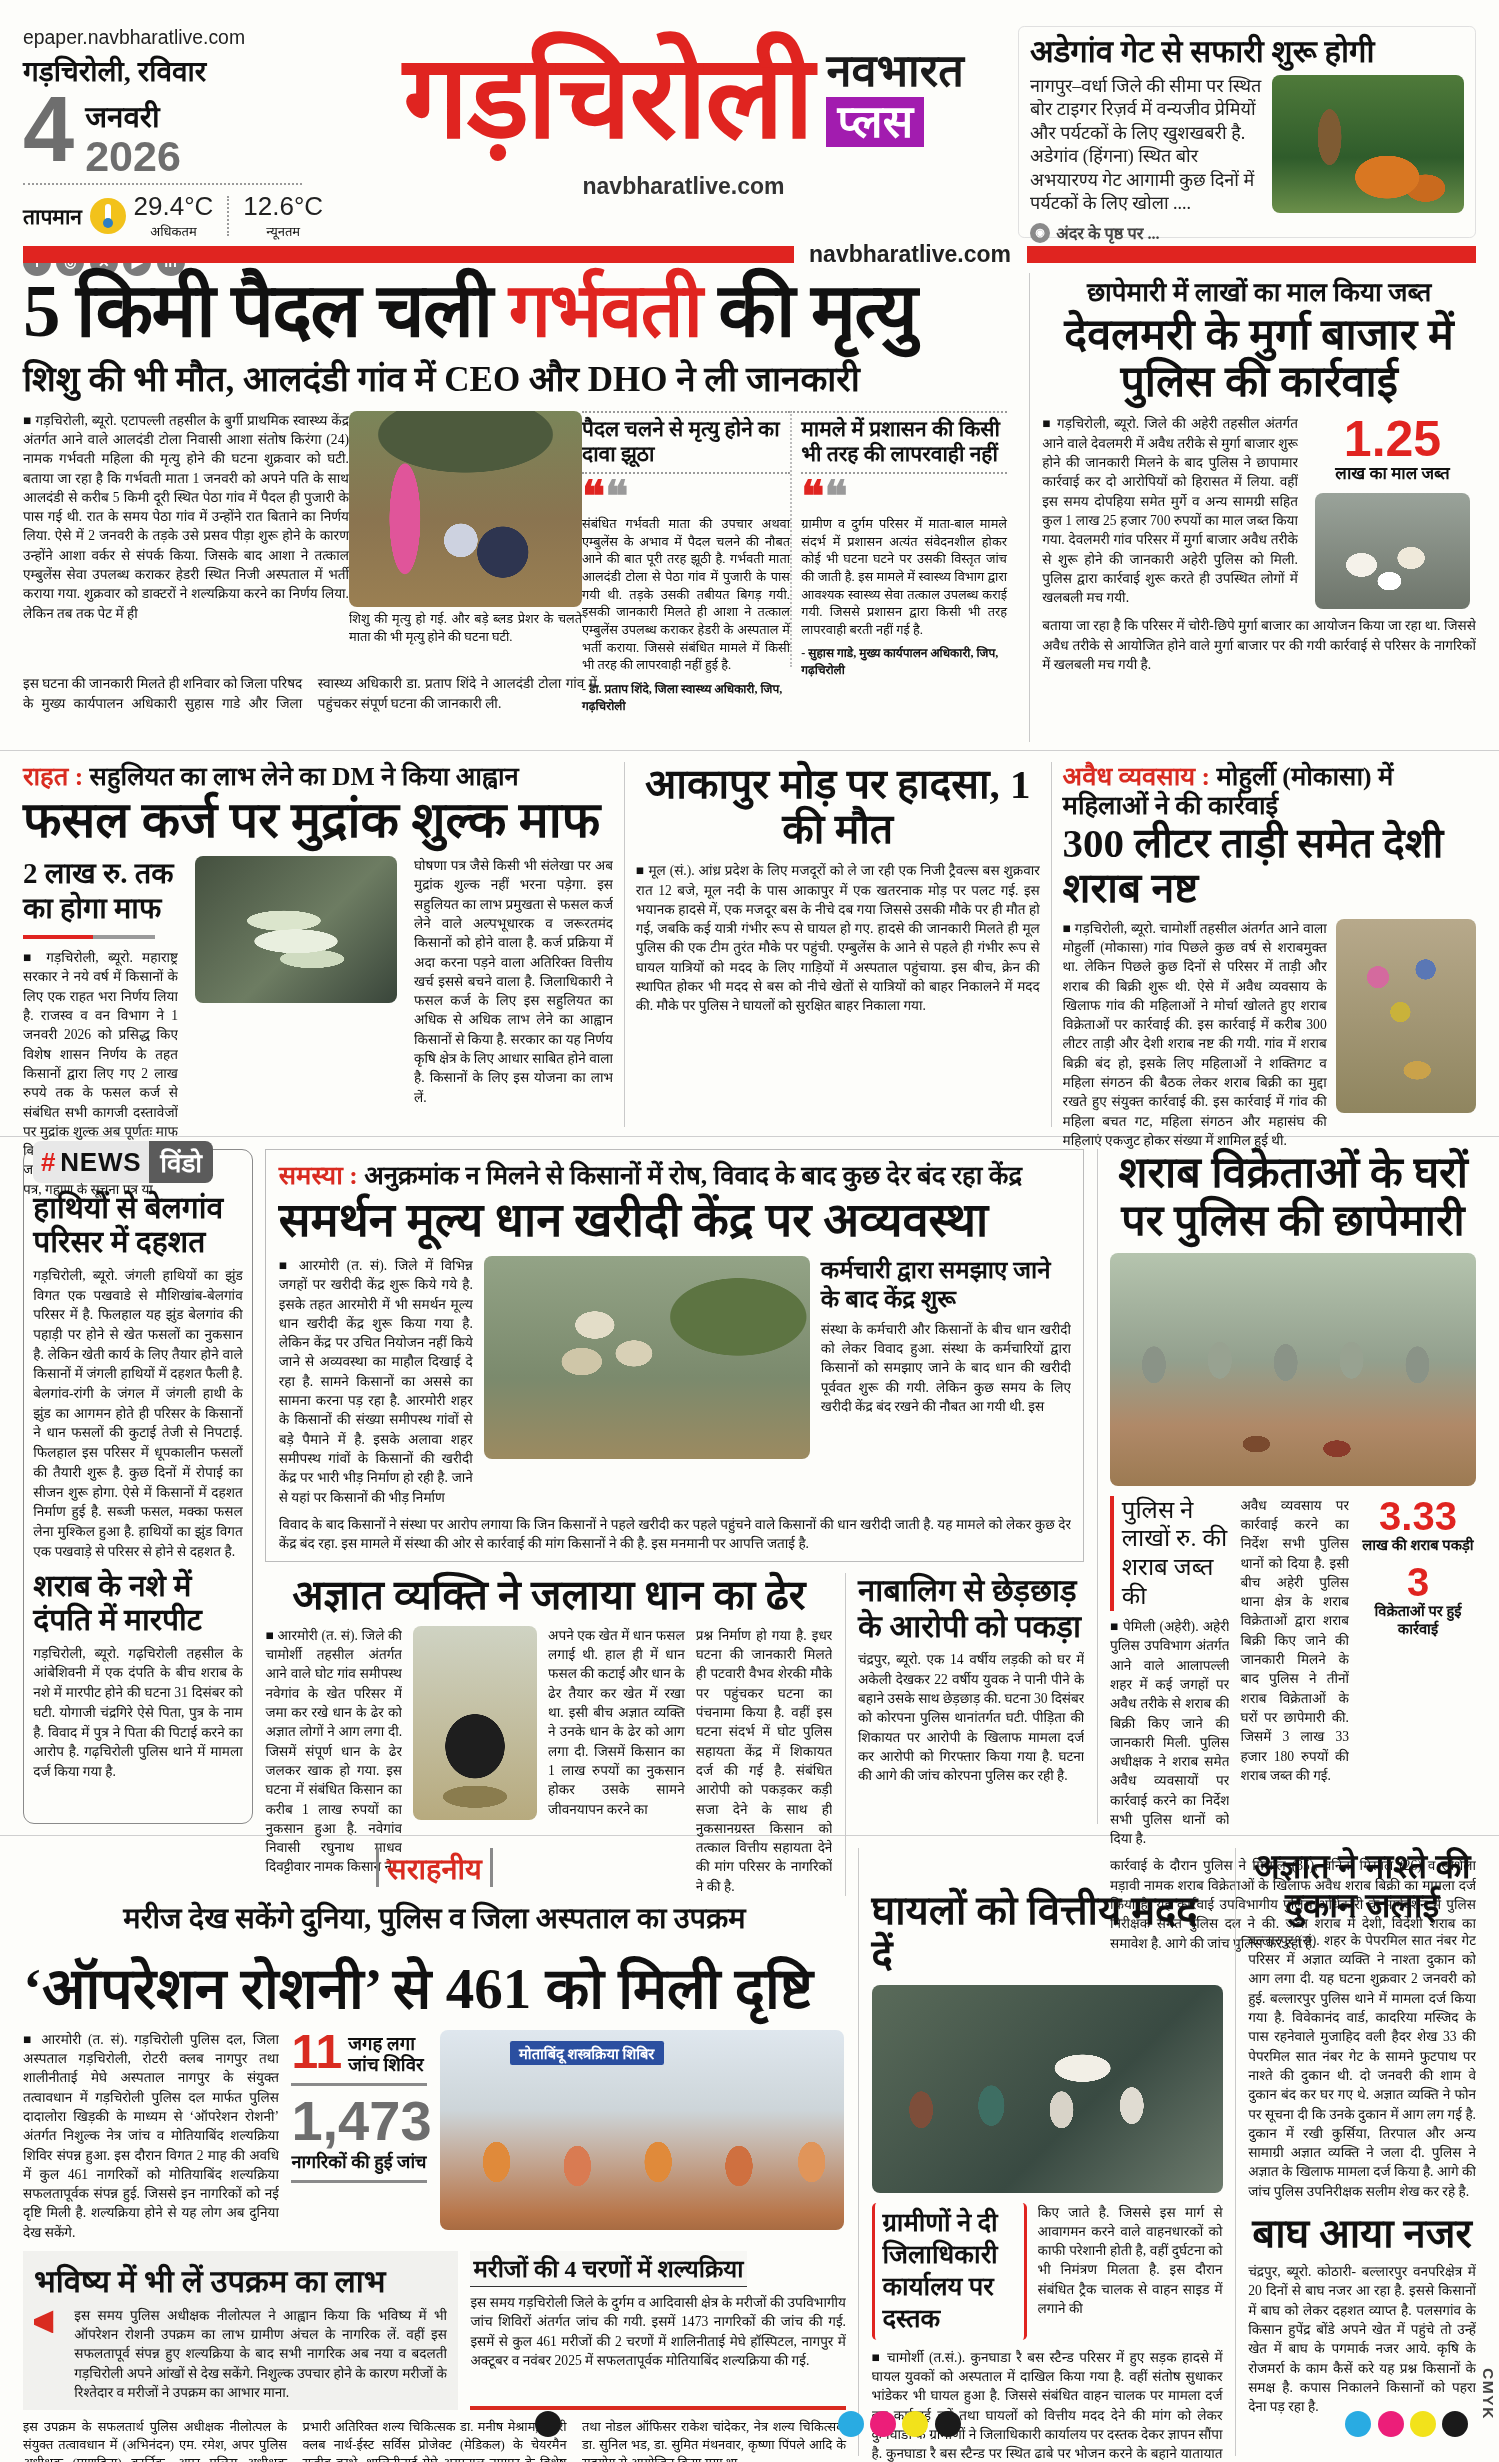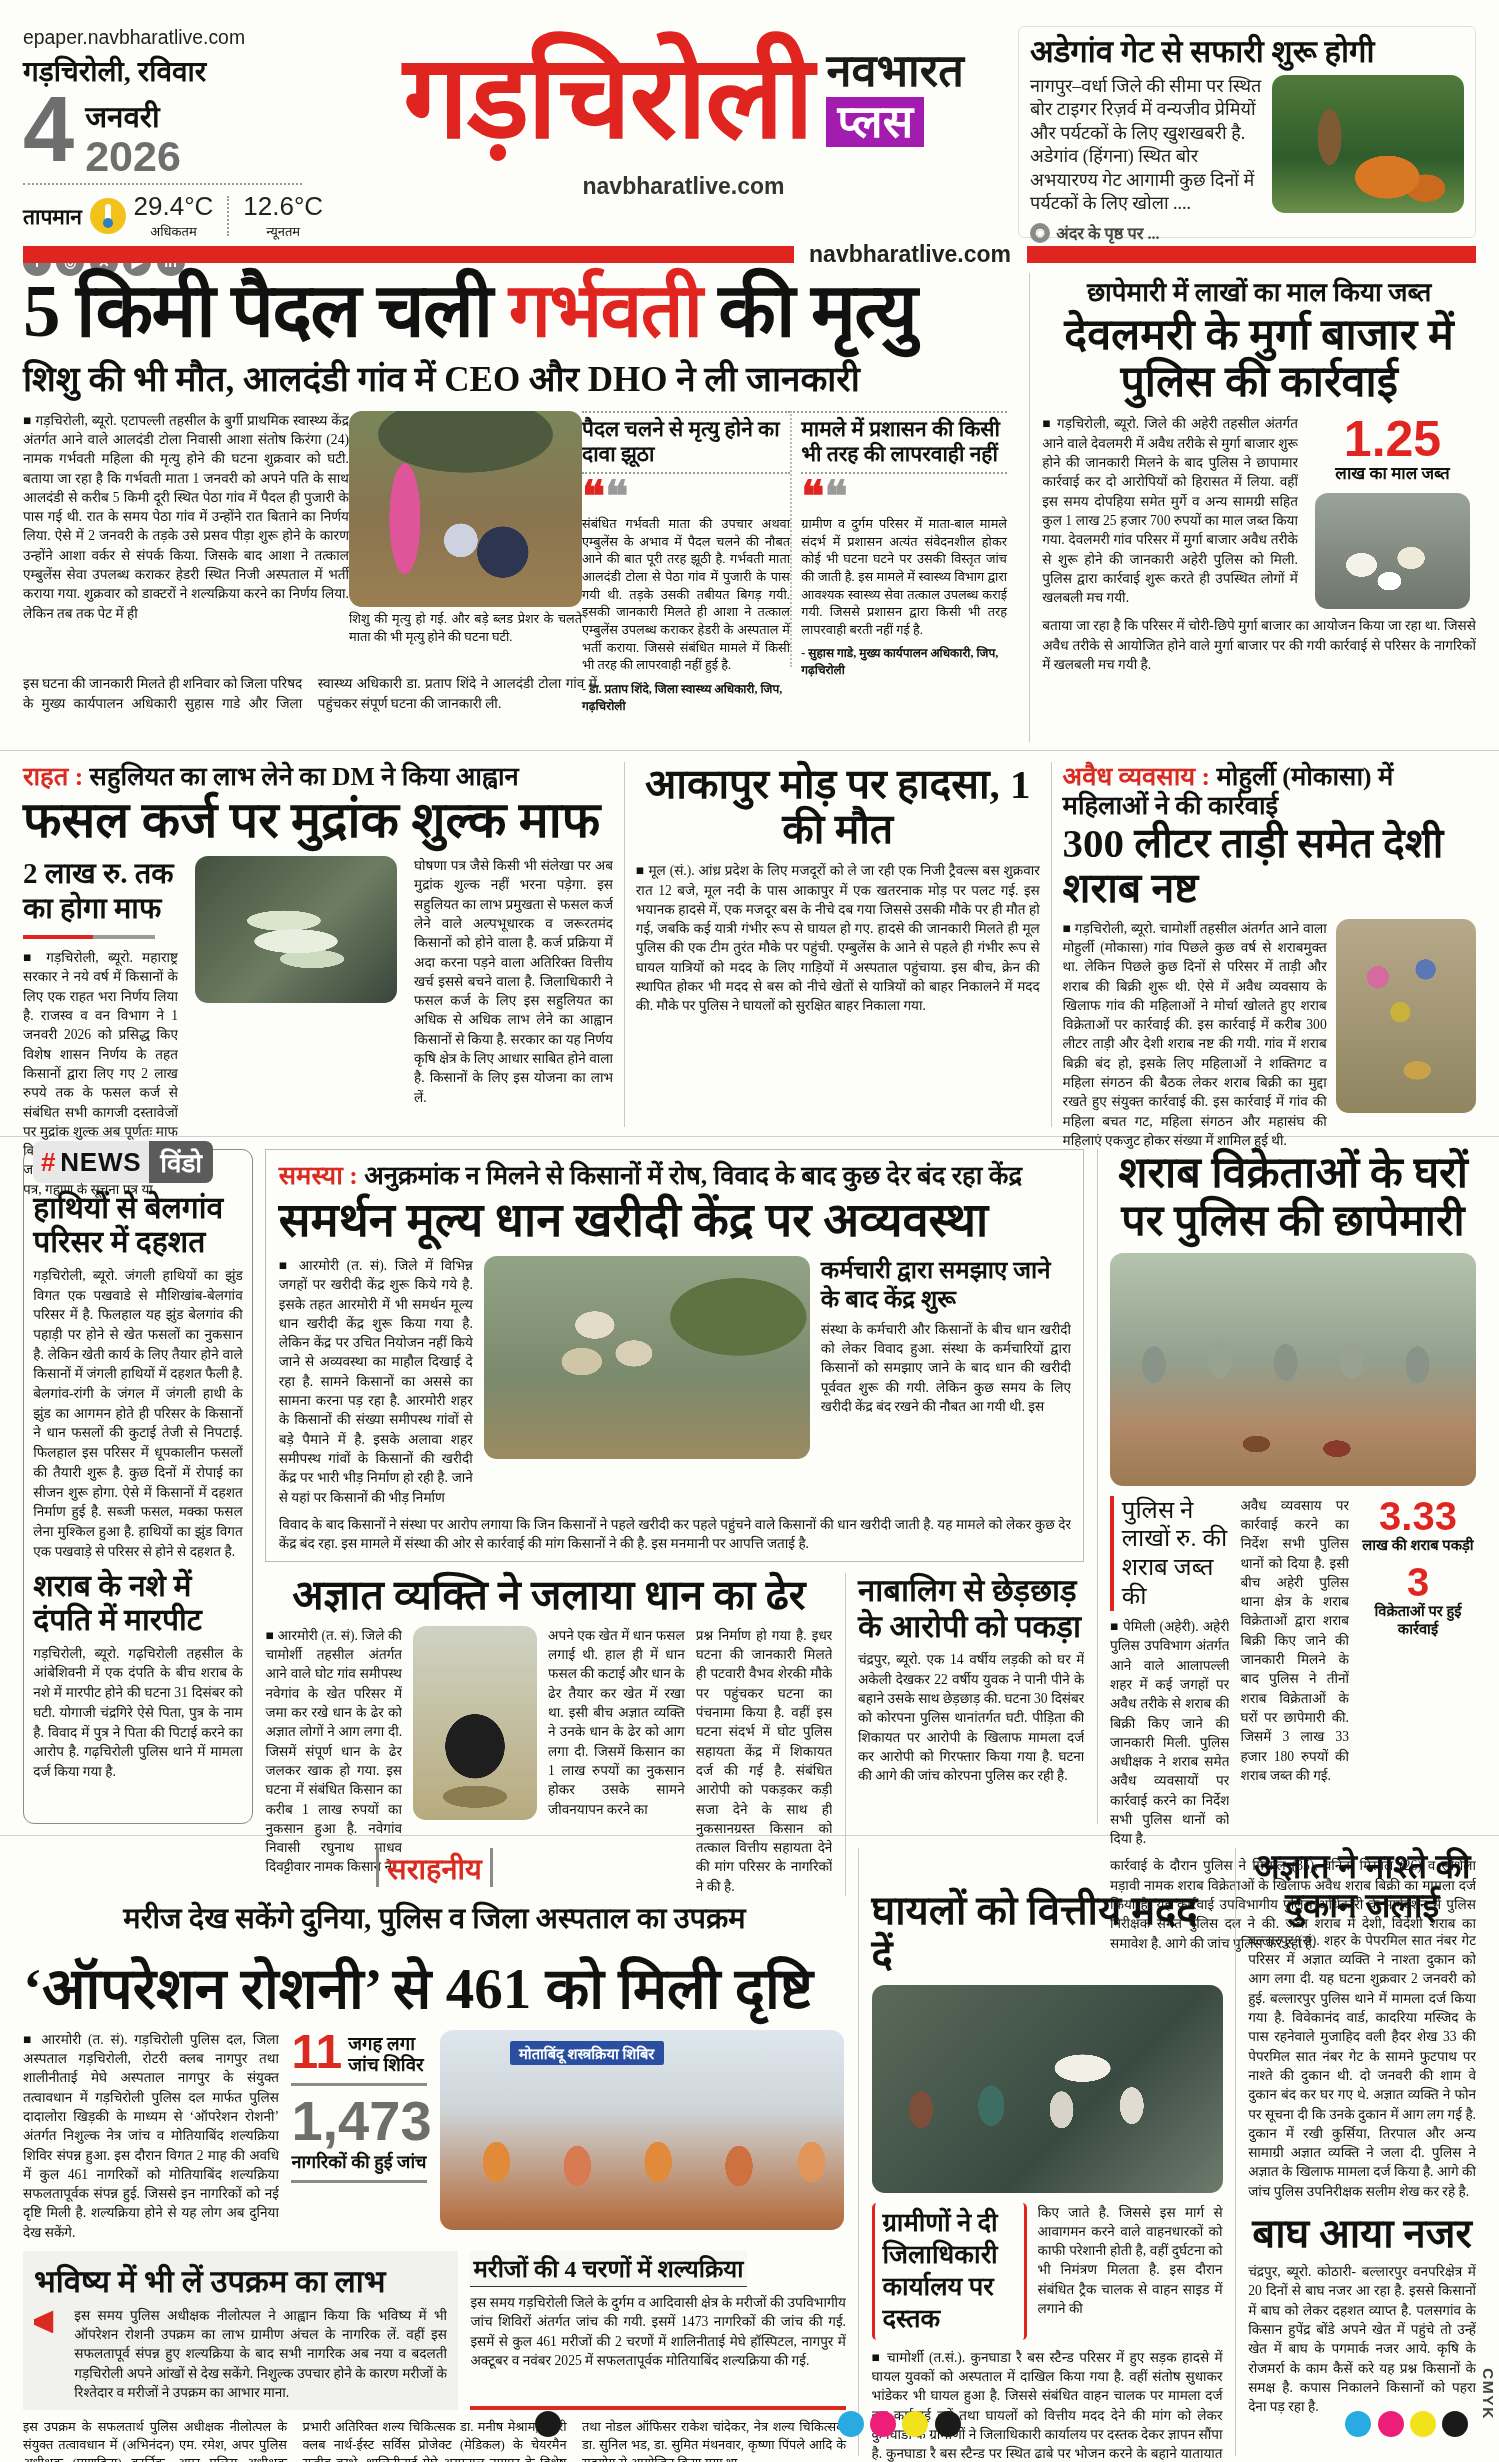--- a/index.html
+++ b/index.html
@@ -51,21 +51,21 @@
   .redband { display:flex; align-items:center; gap:15.5px; padding:0 23px; height:26px; }
   .redbar { height:17px; background:#e02420; }
   .rb-l { flex:2.4; } .rb-r { flex:1.4; }
   .band-url { font-size:23px; font-weight:700; color:#222; font-family:"Liberation Sans",sans-serif; }
 
   
   .vsep { width:0.8px; background:#c9c9c9; flex:none; }
   .body-txt { font-size:13.6px; line-height:1.42; text-align:justify; overflow:hidden; }
   .kick { font-size:25.6px; font-weight:700; line-height:1.15; }
   .kick .red { color:#d92b20; }
-  .ph { border-radius:13px; position:relative; overflow:hidden; flex:none; }
+  .ph { border-radius:8px; position:relative; overflow:hidden; flex:none; }
 
   
   .leadrow { display:flex; padding:6.2px 23px 0; height:475px; }
   .lead { width:1006px; flex:none; }
   .lead-h1 { font-size:75px; font-weight:800; line-height:1.02; letter-spacing:-1.6px; white-space:nowrap; }
   .lead-h1 .red { color:#e02420; }
   .lead-h2 { font-size:35px; font-weight:700; margin-top:4.7px; }
   .lead-cols { display:flex; margin-top:9.3px; height:256px; }
   .lead-body { width:326px; flex:none; }
   .lead-photo-wrap { width:233px; flex:none; }

